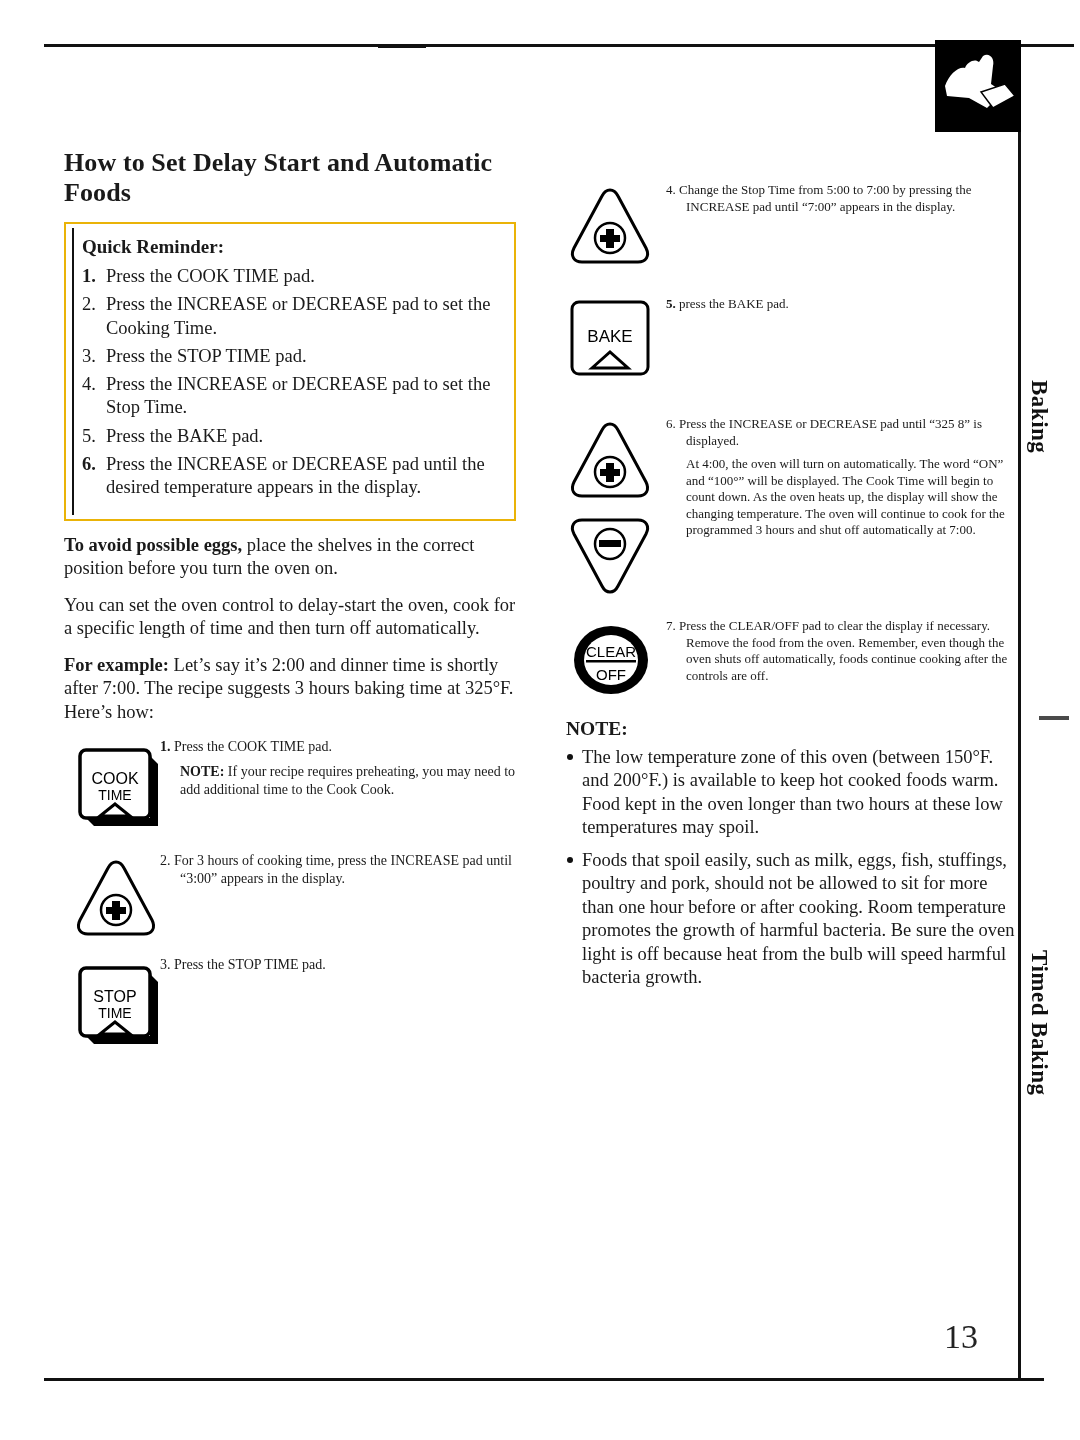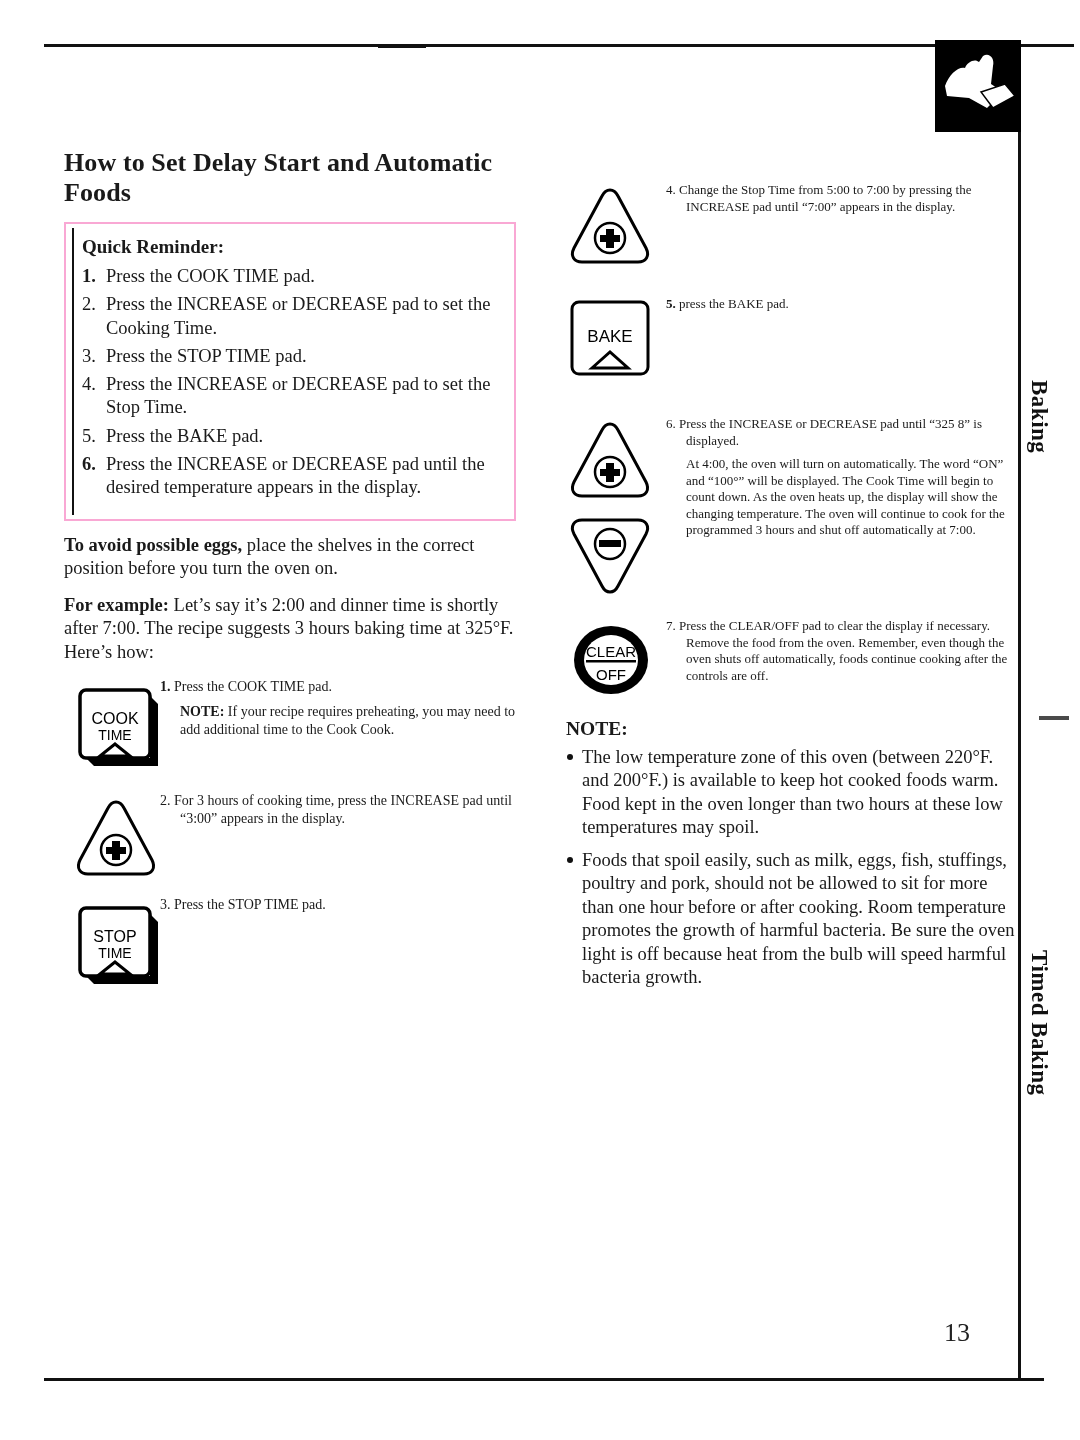--- a/index.html
+++ b/index.html
@@ -28,21 +28,21 @@
   .dash-mark{position:absolute;left:1039px;top:716px;width:30px;height:4px;background:#4a4a4a;}
 
   
   .col-left{position:absolute;left:64px;top:148px;width:452px;}
   .col-right{position:absolute;left:566px;top:182px;width:452px;}
 
   h1.title{font-size:26px;font-weight:bold;margin:0 0 14px 0;
            font-family:"Liberation Serif",serif;letter-spacing:.1px;}
 
   
-  .qr-box{border:2px solid #f9a8d4;padding:12px 14px 14px 16px;position:relative;}
+  .qr-box{border:2px solid #eab308;padding:12px 14px 14px 16px;position:relative;}
   .qr-box::before{content:"";position:absolute;left:6px;top:4px;width:2px;bottom:4px;background:#111;}
   .qr-title{font-weight:bold;font-size:19px;margin-bottom:7px;}
   ol.qr-list{list-style:none;margin:0;padding:0;font-size:18.5px;line-height:1.26;}
   ol.qr-list li{display:flex;margin-bottom:5px;}
   ol.qr-list li .num{width:24px;flex:none;}
   ol.qr-list li.bold .num{font-weight:bold;}
 
   p.body{font-size:18.5px;line-height:1.27;margin:13px 0 0 0;}
   p.body b{font-weight:bold;}
 
@@ -64,21 +64,21 @@
   .step-r .txt .hang{padding-left:20px;text-indent:-20px;}
   .step-r .txt .indent{padding-left:20px;}
 
   
   .note-title{font-weight:bold;font-size:19.5px;margin:14px 0 6px 0;}
   ul.notes{list-style:none;margin:0;padding:0;font-size:18.5px;line-height:1.27;}
   ul.notes li{position:relative;padding-left:16px;margin-bottom:9px;}
   ul.notes li .dot{position:absolute;left:1px;top:8px;width:6px;height:6px;border-radius:50%;background:#111;}
 
   
-  .pageno{position:absolute;left:944px;top:1318px;font-size:26px;
+  .pageno{position:absolute;left:944px;top:1318px;font-size:34px;
           font-family:"Liberation Serif",serif;color:#222;}
 </style>
 </head>
 <body>
 
 <div class="page">
 
   <div class="rule-top"></div>
   <div class="rule-top2"></div>
   <div class="rule-bottom"></div>
@@ -127,20 +127,21 @@
           </li>
         <li class="bold">
             <span class="num">6.</span>
             <span>Press the INCREASE or DECREASE pad until the desired temperature appears in the display.</span>
           </li>
       </ol>
     </div>
 
     <p class="body"><b>To avoid possible eggs,</b><span> place the shelves in the correct position before you turn the oven on.</span></p>
 
+    <p class="body">You can set the oven control to delay-start the oven, cook for a specific length of time and then turn off automatically.</p>
 
     <p class="body"><b>For example:</b><span> Let’s say it’s 2:00 and dinner time is shortly after 7:00. The recipe suggests 3 hours baking time at 325°F. Here’s how:</span></p>
 
     <div class="step">
       <div class="pad">
         <svg width="88" height="96" viewBox="0 0 88 96">
           <path d="M14 76 L78 76 L78 14 L86 22 L86 84 L22 84 Z" fill="#000"></path>
           <rect x="8" y="8" width="70" height="68" rx="6" fill="#fff" stroke="#000" stroke-width="3.5"></rect>
           <text x="43" y="42" font-family="Liberation Sans, sans-serif" font-size="16" text-anchor="middle" fill="#000">COOK</text>
           <text x="43" y="58" font-family="Liberation Sans, sans-serif" font-size="14" text-anchor="middle" fill="#000">TIME</text>
@@ -240,21 +241,21 @@
           <text x="45" y="60" font-family="Liberation Sans, sans-serif" font-size="15" text-anchor="middle" fill="#000">OFF</text>
         </svg>
       </div>
       <div class="txt">
         <p class="hang"><span>7.</span> <span>Press the CLEAR/OFF pad to clear the display if necessary. Remove the food from the oven. Remember, even though the oven shuts off automatically, foods continue cooking after the controls are off.</span></p>
       </div>
     </div>
 
     <div class="note-title">NOTE:</div>
     <ul class="notes">
-      <li><span class="dot"></span><span>The low temperature zone of this oven (between 220°F. and 200°F.) is available to keep hot cooked foods warm. Food kept in the oven longer than two hours at these low temperatures may spoil.</span></li>
+      <li><span class="dot"></span><span>The low temperature zone of this oven (between 150°F. and 200°F.) is available to keep hot cooked foods warm. Food kept in the oven longer than two hours at these low temperatures may spoil.</span></li>
       <li><span class="dot"></span><span>Foods that spoil easily, such as milk, eggs, fish, stuffings, poultry and pork, should not be allowed to sit for more than one hour before or after cooking. Room temperature promotes the growth of harmful bacteria. Be sure the oven light is off because heat from the bulb will speed harmful bacteria growth.</span></li>
     </ul>
 
   </div>
 
   <div class="pageno">13</div>
 
 </div>
 
 </body></html>

